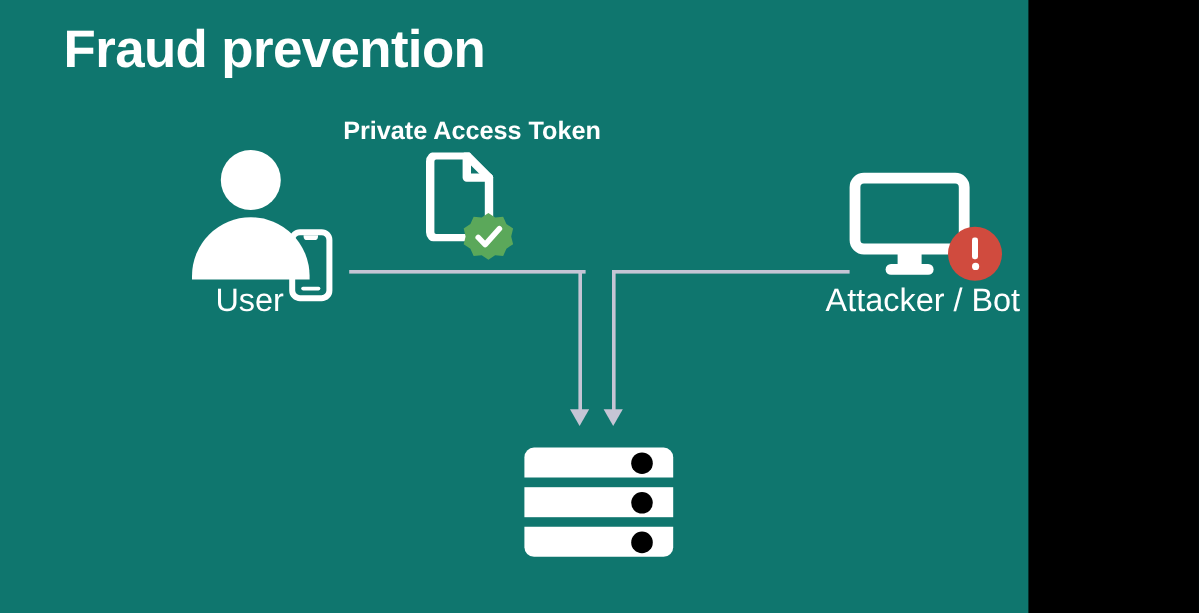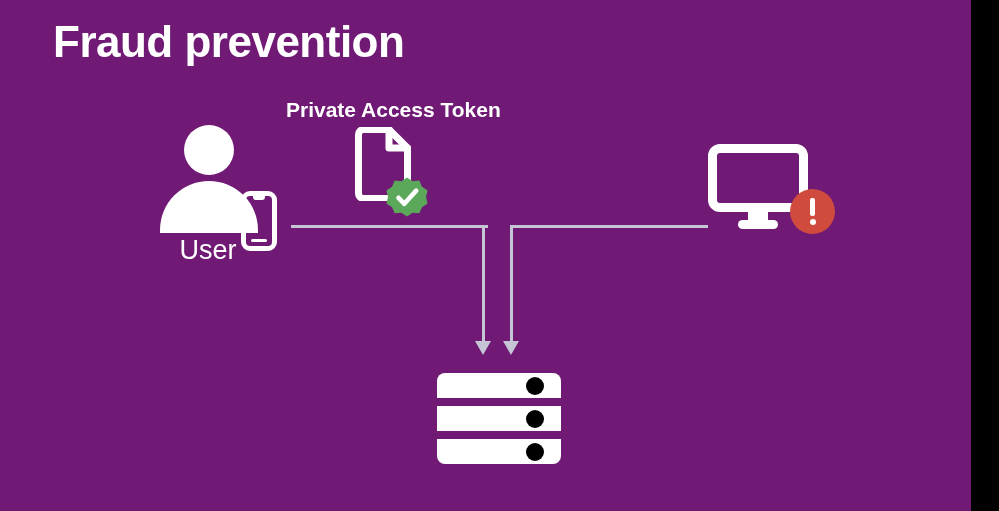--- a/index.html
+++ b/index.html
@@ -7,23 +7,23 @@
     margin: 0;
     padding: 0;
     background: #000000;
   }
   body {
     font-family: "Liberation Sans", sans-serif;
     -webkit-font-smoothing: antialiased;
   }
   #slide {
     position: relative;
-    width: 971px;
+    width: 857px;
     height: 511px;
-    background: #701a75;
+    background: #0f766e;
     overflow: hidden;
   }
   .abs { position: absolute; }
 
   
   #slide-title {
     left: 53px;
     top: 16px;
     font-size: 44px;
     font-weight: 700;
@@ -230,20 +230,21 @@
     <div class="abs" id="monitor-screen"></div>
     <div class="abs" id="monitor-neck"></div>
     <div class="abs" id="monitor-base"></div>
   </div>
 
   <div class="abs" id="alert-badge">
     <div class="abs" id="alert-bang-stem"></div>
     <div class="abs" id="alert-bang-dot"></div>
   </div>
 
+  <div class="abs node-label" id="attacker-label">Attacker / Bot</div>
 
   <div class="abs conn-h" id="user-arrow-h"></div>
   <div class="abs conn-v" id="user-arrow-v"></div>
   <div class="abs arrowhead" id="user-arrowhead"></div>
 
   <div class="abs conn-h" id="attacker-arrow-h"></div>
   <div class="abs conn-v" id="attacker-arrow-v"></div>
   <div class="abs arrowhead" id="attacker-arrowhead"></div>
 
   <div class="abs" id="server-icon">

